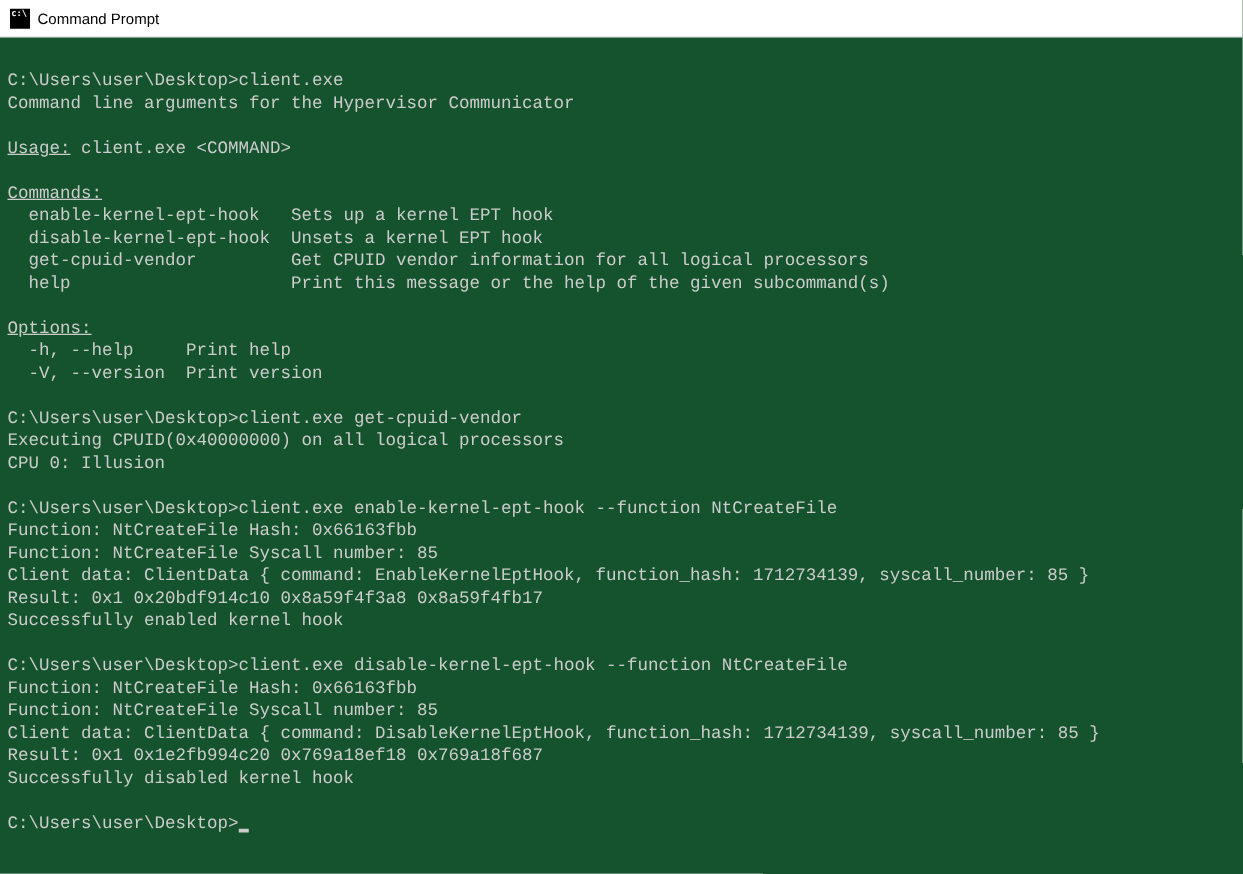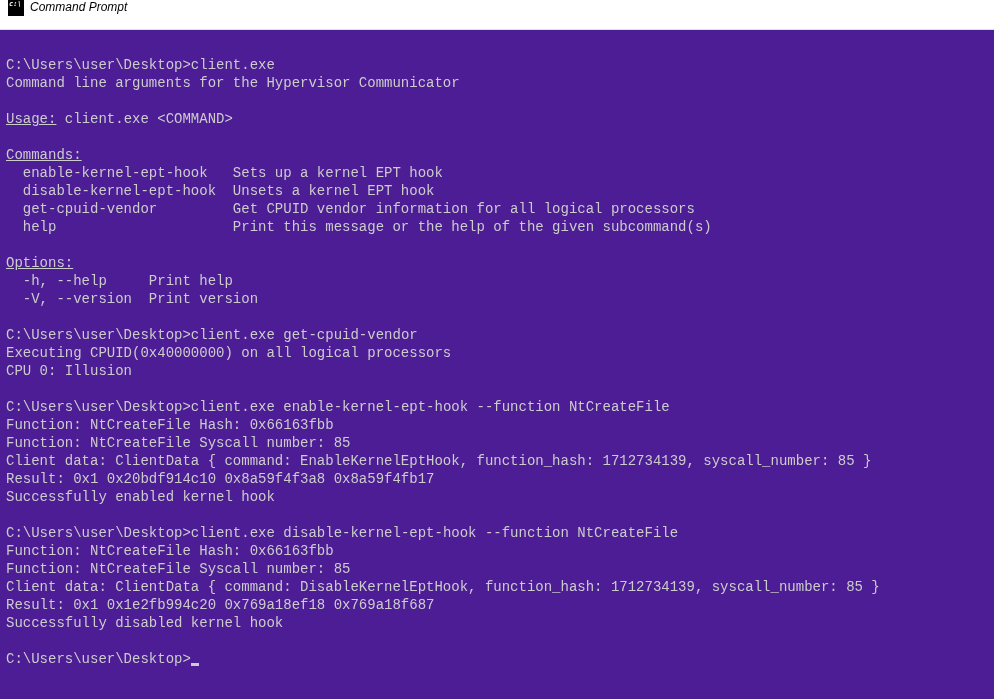--- a/index.html
+++ b/index.html
@@ -8,25 +8,24 @@
       background: #fff;
       width: 994px;
       height: 699px;
       overflow: hidden;
     }
     .titlebar {
       height: 30px;
       background: #ffffff;
       border-bottom: 1px solid #e0e0e0;
       display: flex;
-      align-items: flex-start;
+      align-items: center;
       padding: 0 8px;
       font-size: 12px;
       color: #000;
-      font-style: italic;
     }
     .titlebar-icon {
       width: 16px;
       height: 16px;
       margin-right: 6px;
       display: inline-flex;
       align-items: center;
       justify-content: center;
       background: #000;
       color: #fff;
@@ -37,21 +36,21 @@
     }
     .titlebar-icon::before {
       content: "c:\\";
       position: absolute;
       top: 1px;
       left: 1px;
       font-size: 7px;
       line-height: 7px;
     }
     .terminal {
-      background: #4c1d95;
+      background: #14532d;
       color: #cccccc;
       font-family: Consolas, 'Courier New', monospace;
       font-size: 14px;
       line-height: 18px;
       padding: 8px 6px;
       height: calc(100% - 30px);
       white-space: pre;
       overflow: hidden;
     }
     .underline {

